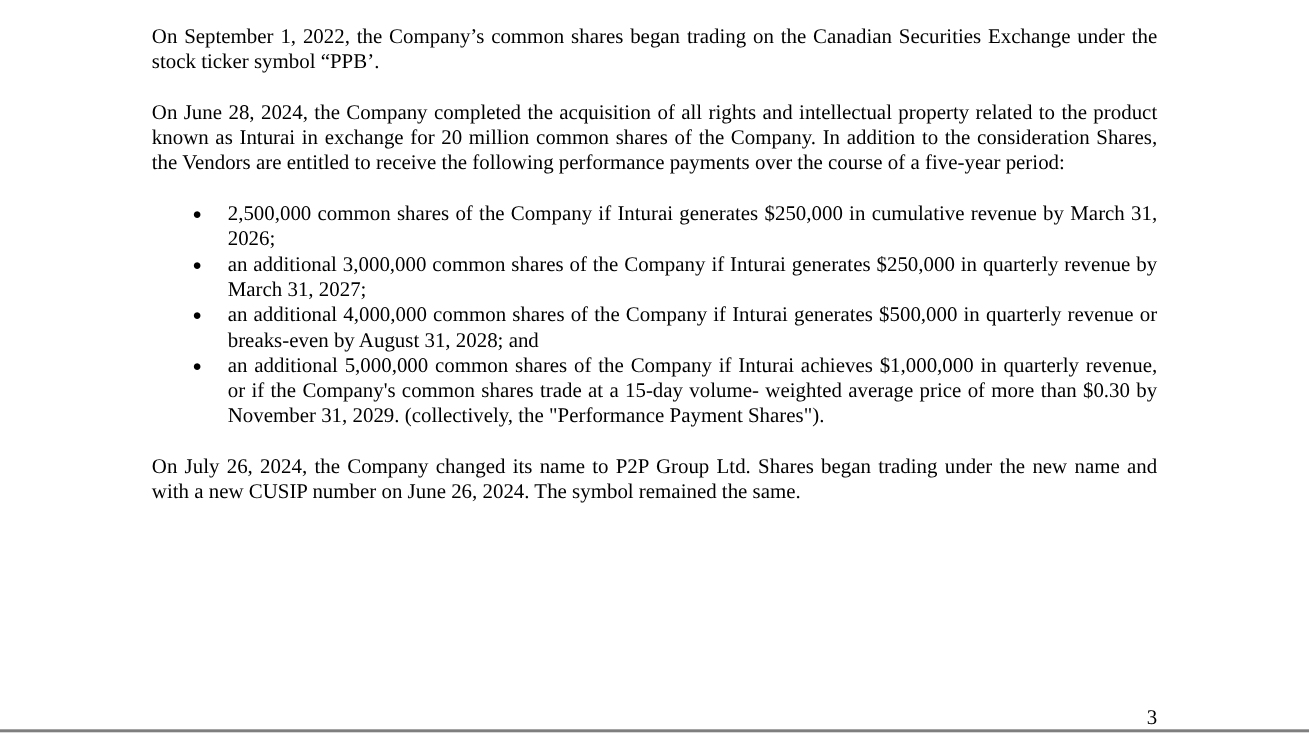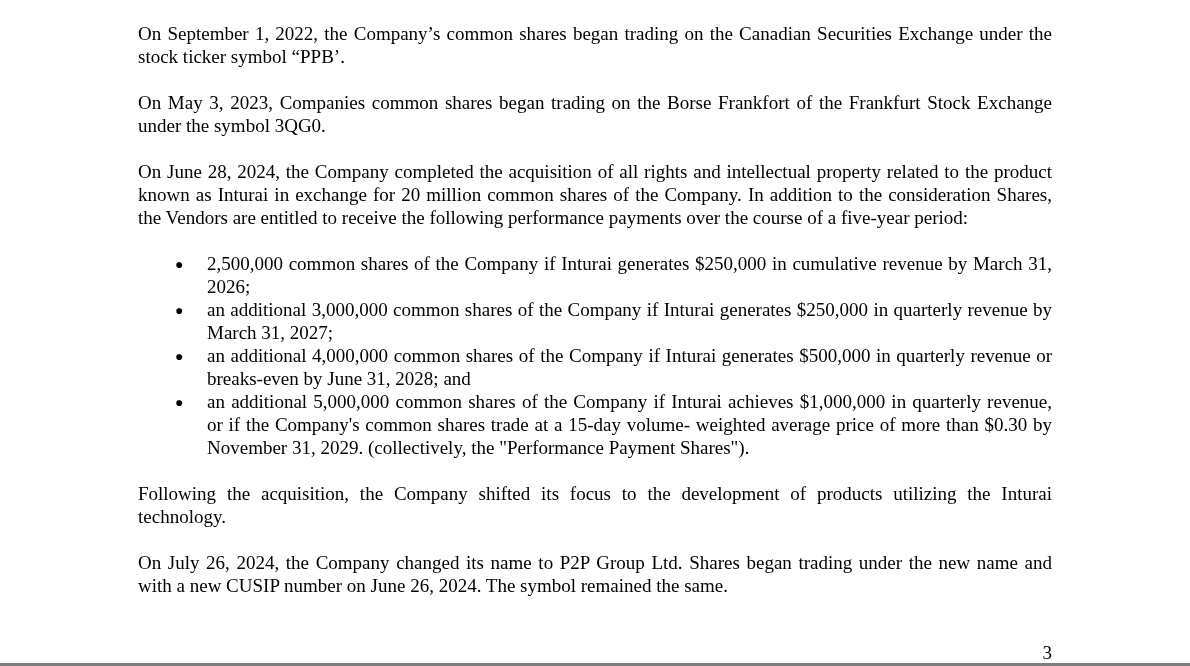--- a/index.html
+++ b/index.html
@@ -65,44 +65,42 @@
 </style>
 </head>
 <body>
 
 <div class="page">
 
   <div class="content">
 
     <p>On September 1, 2022, the Company’s common shares began trading on the Canadian Securities Exchange under the stock ticker symbol “PPB’.</p>
 
-    <p>On May 3, 2023, Companies common shares began trading on the Borse Frankfort of the Frankfurt Stock Exchange under the symbol 3QG0.</p>
 
     <p>On June 28, 2024, the Company completed the acquisition of all rights and intellectual property related to the product known as Inturai in exchange for 20 million common shares of the Company. In addition to the consideration Shares, the Vendors are entitled to receive the following performance payments over the course of a five-year period:</p>
 
     <ul class="bullets">
       <li>
         <span class="marker">●</span>
         <span>2,500,000 common shares of the Company if Inturai generates $250,000 in cumulative revenue by March 31, 2026;</span>
       </li>
       <li>
         <span class="marker">●</span>
         <span>an additional 3,000,000 common shares of the Company if Inturai generates $250,000 in quarterly revenue by March 31, 2027;</span>
       </li>
       <li>
         <span class="marker">●</span>
-        <span>an additional 4,000,000 common shares of the Company if Inturai generates $500,000 in quarterly revenue or breaks-even by June 31, 2028; and</span>
+        <span>an additional 4,000,000 common shares of the Company if Inturai generates $500,000 in quarterly revenue or breaks-even by August 31, 2028; and</span>
       </li>
       <li>
         <span class="marker">●</span>
         <span>an additional 5,000,000 common shares of the Company if Inturai achieves $1,000,000 in quarterly revenue, or if the Company's common shares trade at a 15-day volume- weighted average price of more than $0.30 by November 31, 2029. (collectively, the "Performance Payment Shares").</span>
       </li>
     </ul>
 
-    <p>Following the acquisition, the Company shifted its focus to the development of products utilizing the Inturai technology.</p>
 
     <p>On July 26, 2024, the Company changed its name to P2P Group Ltd. Shares began trading under the new name and with a new CUSIP number on June 26, 2024. The symbol remained the same.</p>
 
   </div>
 
   <div class="footer">
     <span>3</span>
   </div>
 
   <div class="bottom-bar"></div>

